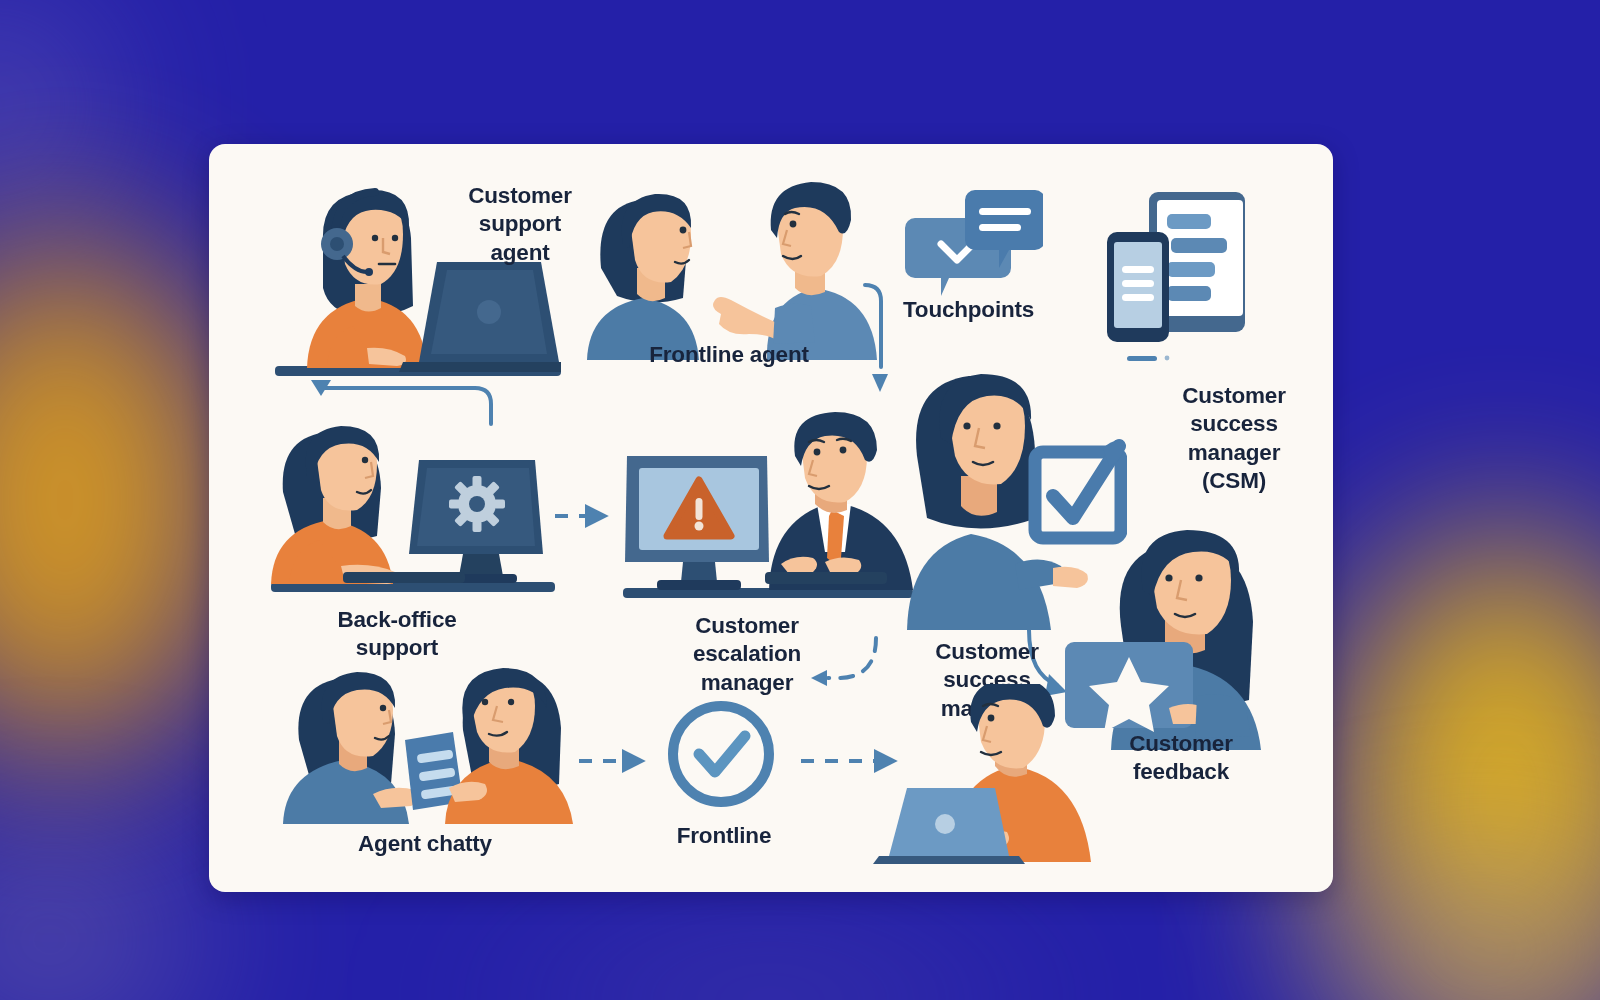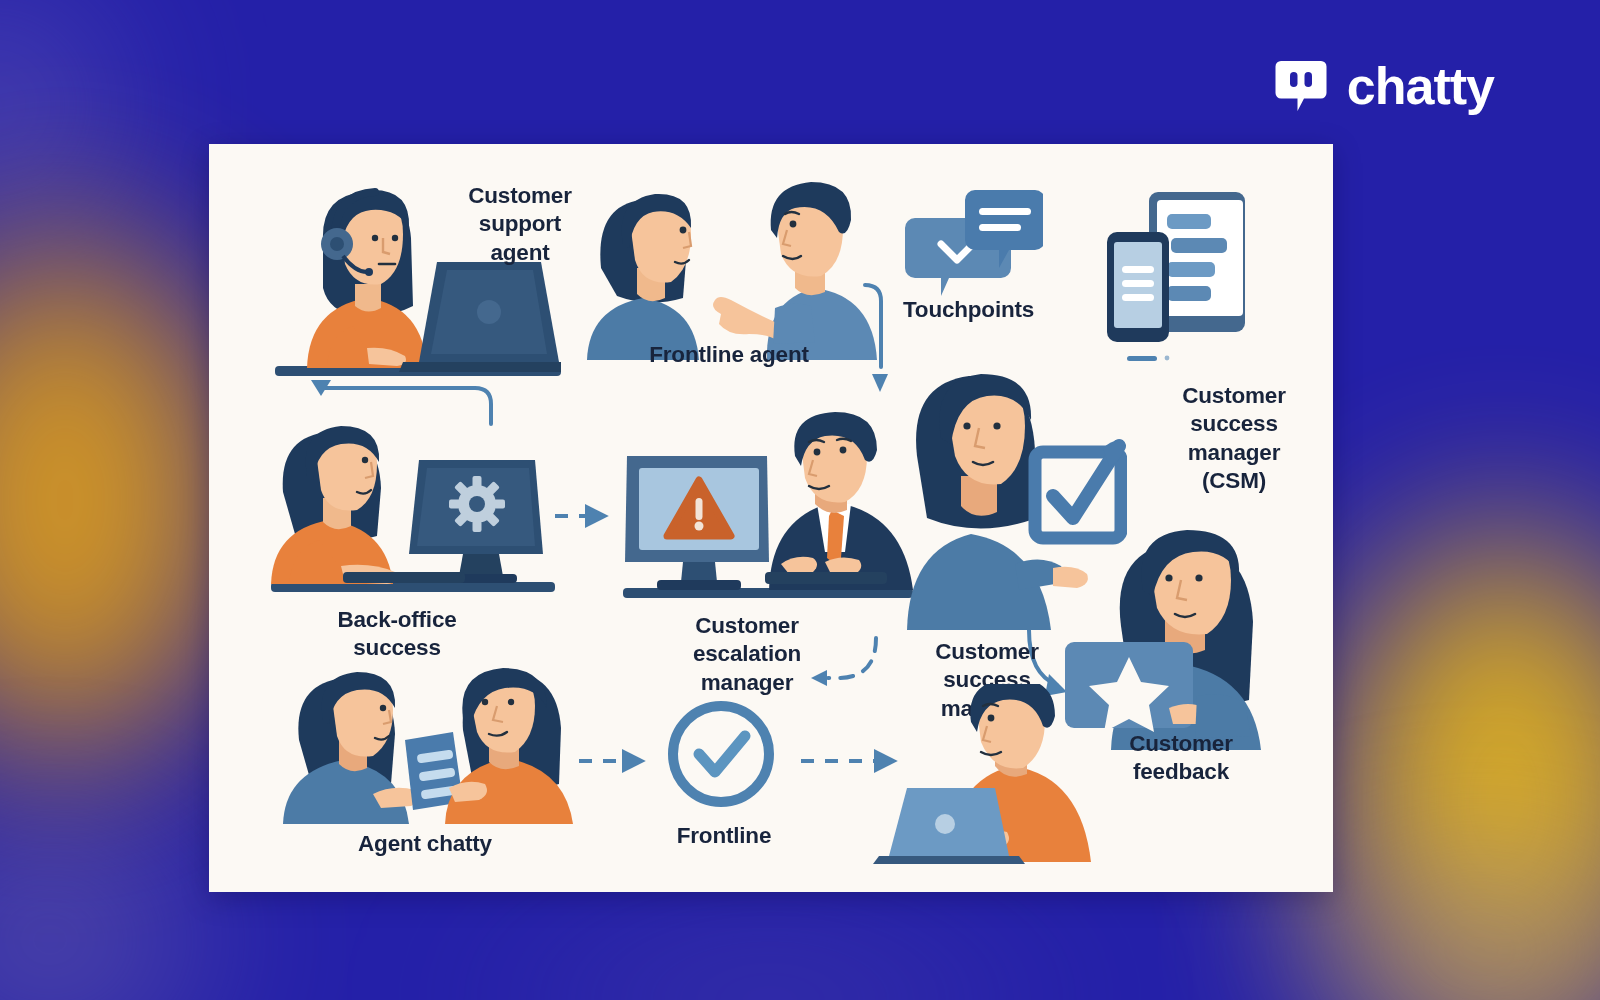--- a/index.html
+++ b/index.html
@@ -75,20 +75,21 @@
   }
 
   
   .card {
     position: absolute;
     left: 209px; top: 144px;
     width: 1124px; height: 748px;
     background: #FCF9F4;
     z-index: 5;
     box-shadow: 0 6px 26px rgba(10,5,60,0.30);
+    border-radius: 16px;
   }
   .node { position: absolute; }
   .label {
     position: absolute;
     color: #18243C;
     font-size: 22.5px;
     font-weight: 700;
     line-height: 1.26;
     letter-spacing: -0.2px;
     white-space: pre-line;
@@ -101,30 +102,20 @@
 
 <div id="stage">
 
   <div class="glow glow-topleft"></div>
   <div class="glow glow-left"></div>
   <div class="glow glow-right"></div>
   <div class="glow glow-botleft"></div>
   <div class="glow glow-botmid"></div>
   <div class="glow glow-botright"></div>
 
-  <div class="brand">
-    <span class="brand-mark">
-      <svg viewBox="0 0 56 56" width="56" height="56">
-        <path d="M8 3 H48 A5.5 5.5 0 0 1 53.5 8.5 V35 A5.5 5.5 0 0 1 48 40.5 H31 L24.5 53 L24.5 40.5 H8 A5.5 5.5 0 0 1 2.5 35 V8.5 A5.5 5.5 0 0 1 8 3 Z" fill="#FFFFFF"></path>
-        <rect x="17" y="14" width="7.5" height="15" rx="3.75" fill="#2420A8"></rect>
-        <rect x="31.5" y="14" width="7.5" height="15" rx="3.75" fill="#2420A8"></rect>
-      </svg>
-    </span>
-    <span class="brand-name">chatty</span>
-  </div>
 
   <div class="card">
 
     <svg class="art" style="left:0;top:0;" width="1124" height="748">
       <defs>
         <marker id="ah" viewBox="0 0 10 10" refX="8" refY="5" markerWidth="6" markerHeight="6" orient="auto-start-reverse">
           <path d="M0 0 L10 5 L0 10 z" fill="#4E82B0"></path>
         </marker>
       </defs>
 
@@ -297,21 +288,21 @@
             <rect x="-4.5" y="17" width="9" height="11" rx="2" transform="rotate(45)"></rect>
             <rect x="-28" y="-4.5" width="11" height="9" rx="2" transform="rotate(45)"></rect>
             <rect x="17" y="-4.5" width="11" height="9" rx="2" transform="rotate(45)"></rect>
           </g>
           <circle cx="0" cy="0" r="8" fill="#36597E"></circle>
         </g>
 
         <rect x="76" y="158" width="122" height="11" rx="4" fill="#24415F"></rect>
       </svg>
       <div class="label ctr" style="left:88px; top:462px; width:200px;">Back-office
-success</div>
+support</div>
     </div>
 
     <div class="node">
       <svg class="art" style="left:410px; top:268px;" width="310" height="200">
         <rect x="4" y="176" width="290" height="10" rx="4" fill="#2D4F73"></rect>
 
         <path d="M8 44 L148 44 L150 150 L6 150 Z" fill="#44688E"></path>
         <rect x="20" y="56" width="120" height="82" rx="3" fill="#A8C6DF"></rect>
         <path d="M64 150 L96 150 L98 170 L62 170 Z" fill="#2D4F73"></path>
         <rect x="38" y="168" width="84" height="10" rx="4" fill="#1F3A5C"></rect>

